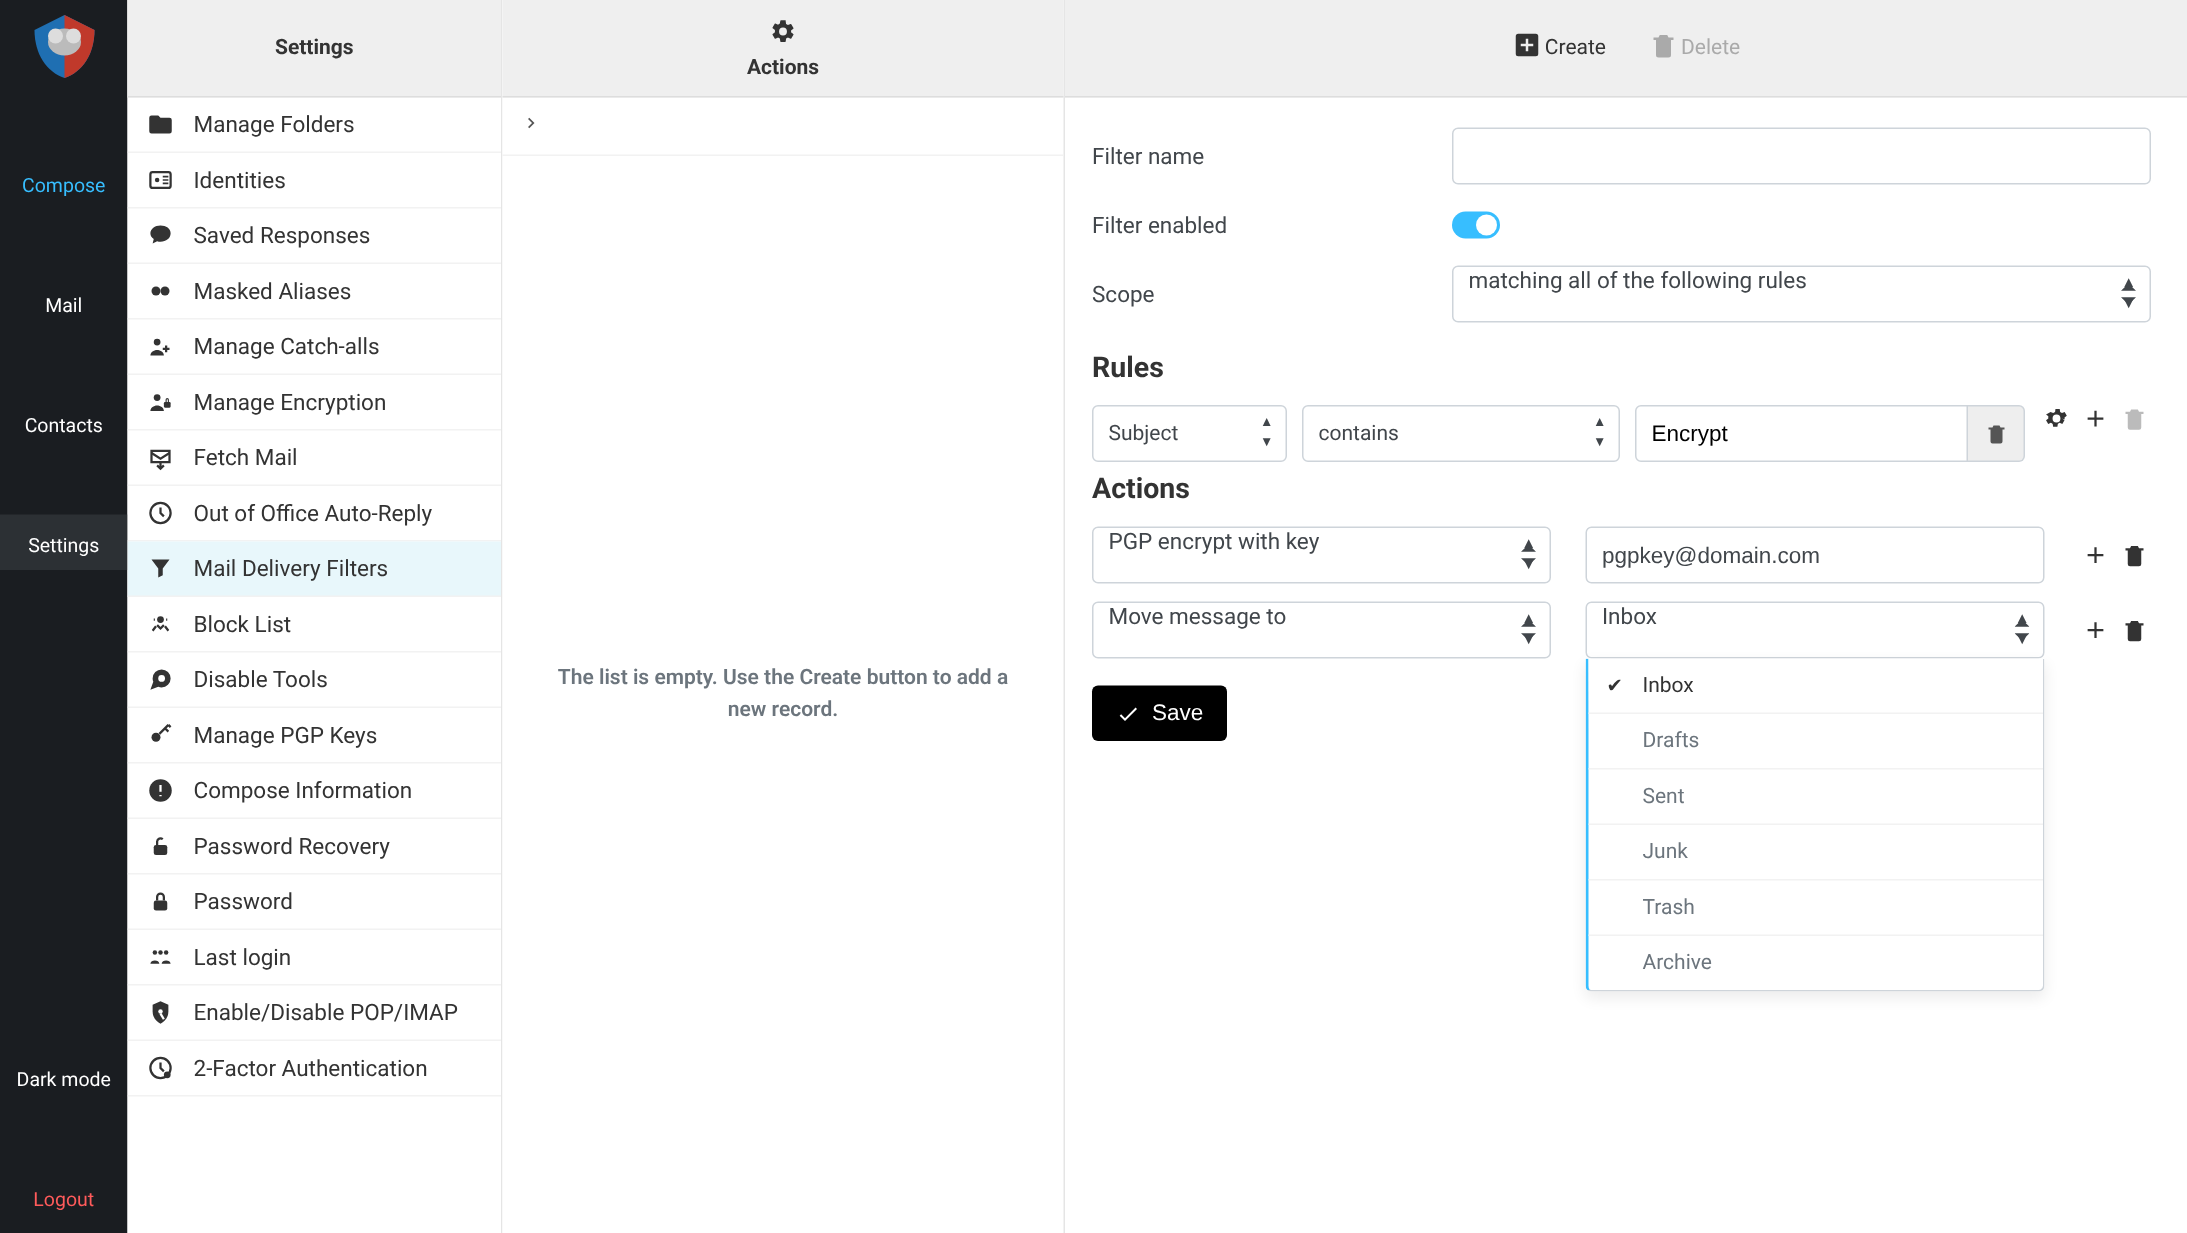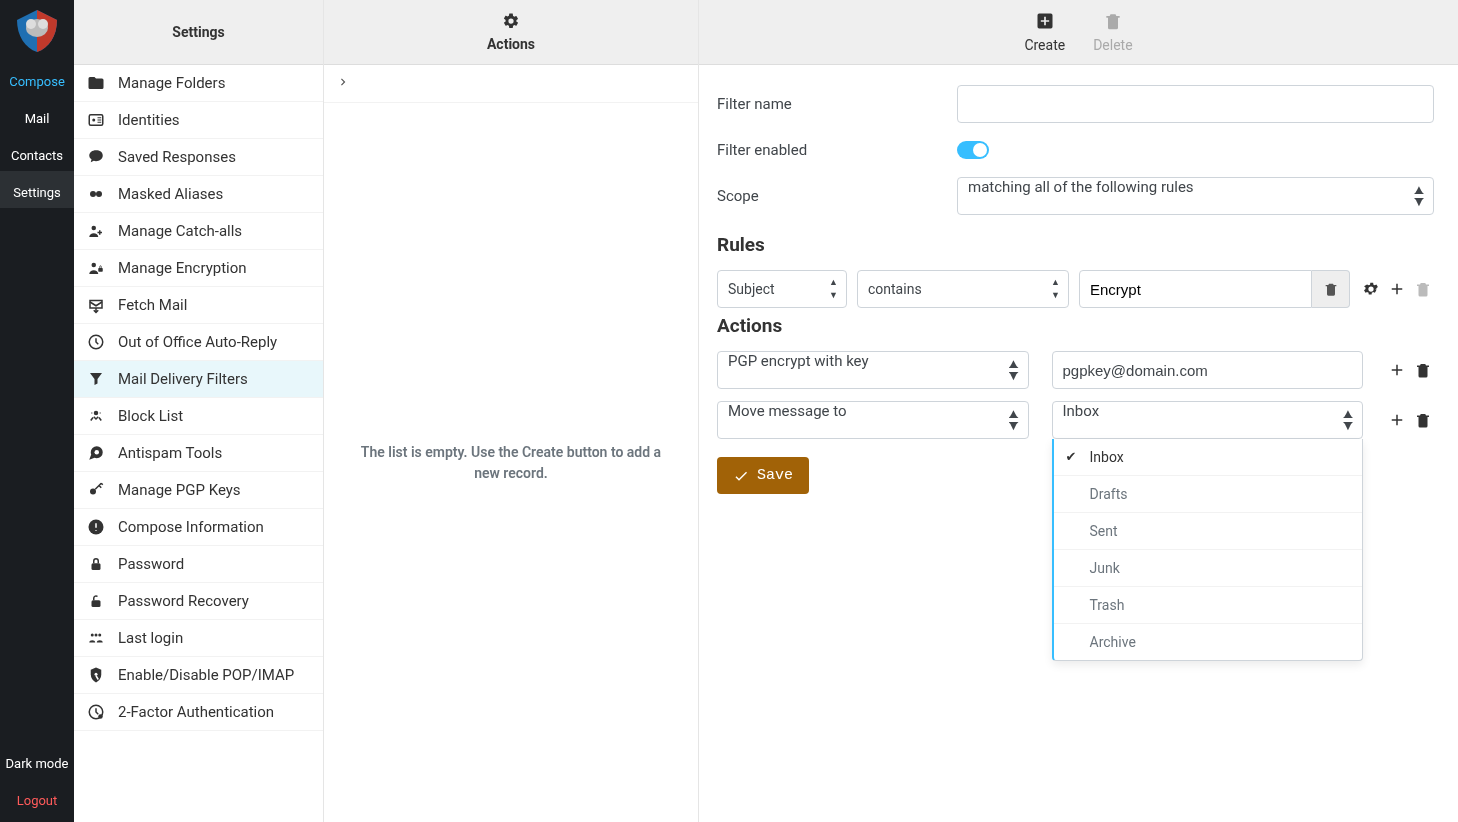--- a/index.html
+++ b/index.html
@@ -1,20 +1,20 @@
 <!DOCTYPE html>
 <html><head>
 <meta charset="utf-8">
 <style>
 * { box-sizing: border-box; margin: 0; padding: 0; }
 body { font-family: -apple-system, BlinkMacSystemFont, "Segoe UI", Roboto, sans-serif; font-size: 14px; color: #41464b; overflow: hidden; height: 822px; width: 1458px; }
 .app { display: flex; height: 100%; }
 
 
-.rail { width: 74px; background: #1a1d21; color: #fff; display: flex; flex-direction: column; align-items: center; }
+.rail { width: 85px; background: #1a1d21; color: #fff; display: flex; flex-direction: column; align-items: center; gap: 43px; }
 .logo { width: 85px; height: 60px; display: flex; align-items: center; justify-content: center; }
 .logo svg { width: 48px; height: 48px; }
 .rail-item { width: 100%; display: flex; flex-direction: column; align-items: center; justify-content: center; padding: 10px 0 8px 0; cursor: pointer; color: #fff; text-decoration: none; font-size: 13px; }
 .rail-item.compose { color: #37beff; }
 .rail-item.active { background: #2c3034; }
 .rail-item .ricon { font-size: 18px; margin-bottom: 4px; display: flex; align-items: center; justify-content: center; }
 .rail-spacer { flex: 1; }
 .rail-item.dark { color: #fff; }
 .rail-item.logout { color: #ff5b5b; padding-bottom: 14px;}
 
@@ -30,21 +30,21 @@
 
 .col-actions { width: 375px; border-right: 1px solid #e5e5e5; display: flex; flex-direction: column; background: #fff; }
 .col-actions .col-header { flex-direction: column; gap: 2px; }
 .col-actions .hdr-icon { font-size: 18px; color: #333; }
 .toolbar-chev { padding: 10px 12px; border-bottom: 1px solid #f2f2f2; color: #555; }
 .empty { flex: 1; display: flex; align-items: center; justify-content: center; color: #6c757d; font-weight: 600; text-align: center; padding: 0 30px; line-height: 1.5;}
 
 
 .col-form { flex: 1; display: flex; flex-direction: column; background: #fff; min-width: 0; }
 .form-header { height: 65px; background: #efefef; border-bottom: 1px solid #ddd; display: flex; align-items: center; justify-content: center; gap: 28px; }
-.fh-btn { display: flex; flex-direction: column; align-items: center; gap: 2px; cursor: pointer; font-size: 14px; color: #333;}
+.fh-btn { display: flex; align-items: center; gap: 2px; cursor: pointer; font-size: 14px; color: #333;}
 .fh-btn.disabled { color: #aaa; cursor: default; }
 .fh-btn .ico { font-size: 18px; }
 .form-body { flex: 1; overflow-y: auto; padding: 20px 24px 20px 18px; }
 .frow { display: flex; align-items: center; margin-bottom: 18px; }
 .frow > label { width: 240px; color: #41464b; font-size: 15px;}
 .frow .control { flex: 1; }
 .input, .select { width: 100%; height: 38px; border: 1px solid #ced4da; border-radius: 4px; padding: 0 10px; font-size: 15px; background: #fff; color: #41464b;}
 .select { appearance: none; -webkit-appearance: none; padding-right: 28px; background-image: none; }
 .select-wrap { position: relative; }
 .select-wrap::after { content: ""; position: absolute; right: 10px; top: 50%; transform: translateY(-50%); width: 10px; height: 14px; background: linear-gradient(#41464b,#41464b); clip-path: polygon(50% 0, 100% 35%, 0 35%, 50% 0, 0 65%, 100% 65%, 50% 100%, 0 65%);}
@@ -52,38 +52,38 @@
 .select-wrap .caret2 { position:absolute; right:10px; bottom:7px; font-size:10px; line-height:10px; color:#41464b; pointer-events:none;}
 
 
 .toggle { width: 32px; height: 18px; background: #37beff; border-radius: 10px; position: relative; cursor: pointer; }
 .toggle::after { content: ""; position: absolute; width: 14px; height: 14px; background: #fff; border-radius: 50%; top: 2px; right: 2px; }
 
 
 .sect-title { font-size: 19px; font-weight: 700; color: #333; margin: 6px 0 14px 0; }
 
 
-.rule-row { display: flex; align-items: center; gap: 10px; }
+.rule-row { display: flex; align-items: flex-start; gap: 10px; }
 .rbox { height: 38px; border: 1px solid #ced4da; border-radius: 4px; display: flex; align-items: center; background:#fff; }
 .rbox.sel { padding: 0 10px; position: relative;}
 .rbox.sel .caret { position:absolute; right:8px; top:7px; font-size:9px; line-height:9px; color:#41464b; pointer-events:none;}
 .rbox.sel .caret2 { position:absolute; right:8px; bottom:7px; font-size:9px; line-height:9px; color:#41464b; pointer-events:none;}
 .rbox input { border:none; outline:none; height:100%; width:100%; padding:0 10px; font-size:15px; background:transparent;}
 .trash-attached { width: 38px; height: 38px; background:#eee; border:1px solid #ced4da; border-left:none; border-radius:0 4px 4px 0; display:flex; align-items:center; justify-content:center; color:#555; cursor:pointer;}
 .row-icons { display:flex; align-items:center; gap:4px; color:#333; }
 .row-icons .ri { width:22px; display:inline-flex; justify-content:center; cursor:pointer; }
 .row-icons .ri.disabled { color:#bbb; cursor:default;}
 .row-icons svg { width:18px; height:18px; }
 
 
 .action-row { display:flex; align-items:center; gap:23px; margin-bottom:12px; }
 .action-row .half { flex:1; position:relative; }
 
 
-.save-btn { display:inline-flex; align-items:center; gap:8px; background:#a16207; color:#fff; border:none; border-radius:4px; padding:10px 16px; font-size:15px; cursor:pointer; margin-top:6px;font-family:Liberation Mono, monospace;}
+.save-btn { display:inline-flex; align-items:center; gap:8px; background:#000000; color:#fff; border:none; border-radius:4px; padding:10px 16px; font-size:15px; cursor:pointer; margin-top:6px;}
 .save-btn svg { width:16px; height:16px; }
 
 
 .dropdown { position:absolute; top:100%; left:0; right:0; background:#fff; border:1px solid #ced4da; border-top:none; border-radius:0 0 4px 4px; box-shadow:0 4px 10px rgba(0,0,0,0.08); z-index:10; border-left:2px solid #37beff; }
 .dd-item { padding:10px 12px 10px 36px; border-bottom:1px solid #f2f2f2; cursor:pointer; color:#6c757d; position:relative; font-size:14px;}
 .dd-item:last-child { border-bottom:none; }
 .dd-item.selected { color:#333; }
 .dd-item.selected::before { content:"✔"; position:absolute; left:12px; color:#333; font-size:13px;}
 
 
@@ -252,21 +252,21 @@
           </span>
           <span>Block List</span>
         </div>
         <div class="s-item">
           <span class="s-icon">
             <svg viewBox="0 0 24 24">
               <path d="M13 3a8 8 0 00-8 8c0 1 .2 2 .6 3L3 21l7-2.6c1 .4 2 .6 3 .6a8 8 0 000-16z" fill="currentColor"></path>
               <circle cx="13" cy="11" r="3" fill="#fff"></circle>
             </svg>
           </span>
-          <span>Antispam Tools</span>
+          <span>Disable Tools</span>
         </div>
         <div class="s-item">
           <span class="s-icon">
             <svg viewBox="0 0 24 24">
               <circle cx="8" cy="14" r="4" fill="currentColor"></circle>
               <path d="M11 11l8-8M16 6l3 3M19 3l2 2" stroke="currentColor" stroke-width="2" fill="none"></path>
             </svg>
           </span>
           <span>Manage PGP Keys</span>
         </div>
@@ -276,33 +276,33 @@
               <circle cx="12" cy="12" r="10" fill="currentColor"></circle>
               <path d="M12 7v6M12 16v1" stroke="#fff" stroke-width="2"></path>
             </svg>
           </span>
           <span>Compose Information</span>
         </div>
         <div class="s-item">
           <span class="s-icon">
             <svg viewBox="0 0 24 24">
               <rect x="6" y="11" width="12" height="9" rx="2" fill="currentColor"></rect>
+              <path d="M9 11V8a3 3 0 015-2" stroke="currentColor" stroke-width="2" fill="none"></path>
+            </svg>
+          </span>
+          <span>Password Recovery</span>
+        </div>
+        <div class="s-item">
+          <span class="s-icon">
+            <svg viewBox="0 0 24 24">
+              <rect x="6" y="11" width="12" height="9" rx="2" fill="currentColor"></rect>
               <path d="M9 11V8a3 3 0 016 0v3" stroke="currentColor" stroke-width="2" fill="none"></path>
             </svg>
           </span>
           <span>Password</span>
-        </div>
-        <div class="s-item">
-          <span class="s-icon">
-            <svg viewBox="0 0 24 24">
-              <rect x="6" y="11" width="12" height="9" rx="2" fill="currentColor"></rect>
-              <path d="M9 11V8a3 3 0 015-2" stroke="currentColor" stroke-width="2" fill="none"></path>
-            </svg>
-          </span>
-          <span>Password Recovery</span>
         </div>
         <div class="s-item">
           <span class="s-icon">
             <svg viewBox="0 0 24 24">
               <circle cx="7" cy="8" r="2" fill="currentColor"></circle>
               <circle cx="17" cy="8" r="2" fill="currentColor"></circle>
               <circle cx="12" cy="8" r="2" fill="currentColor"></circle>
               <path d="M3 18c0-2 2-3 4-3s4 1 4 3M13 18c0-2 2-3 4-3s4 1 4 3" fill="currentColor"></path>
             </svg>
           </span>

